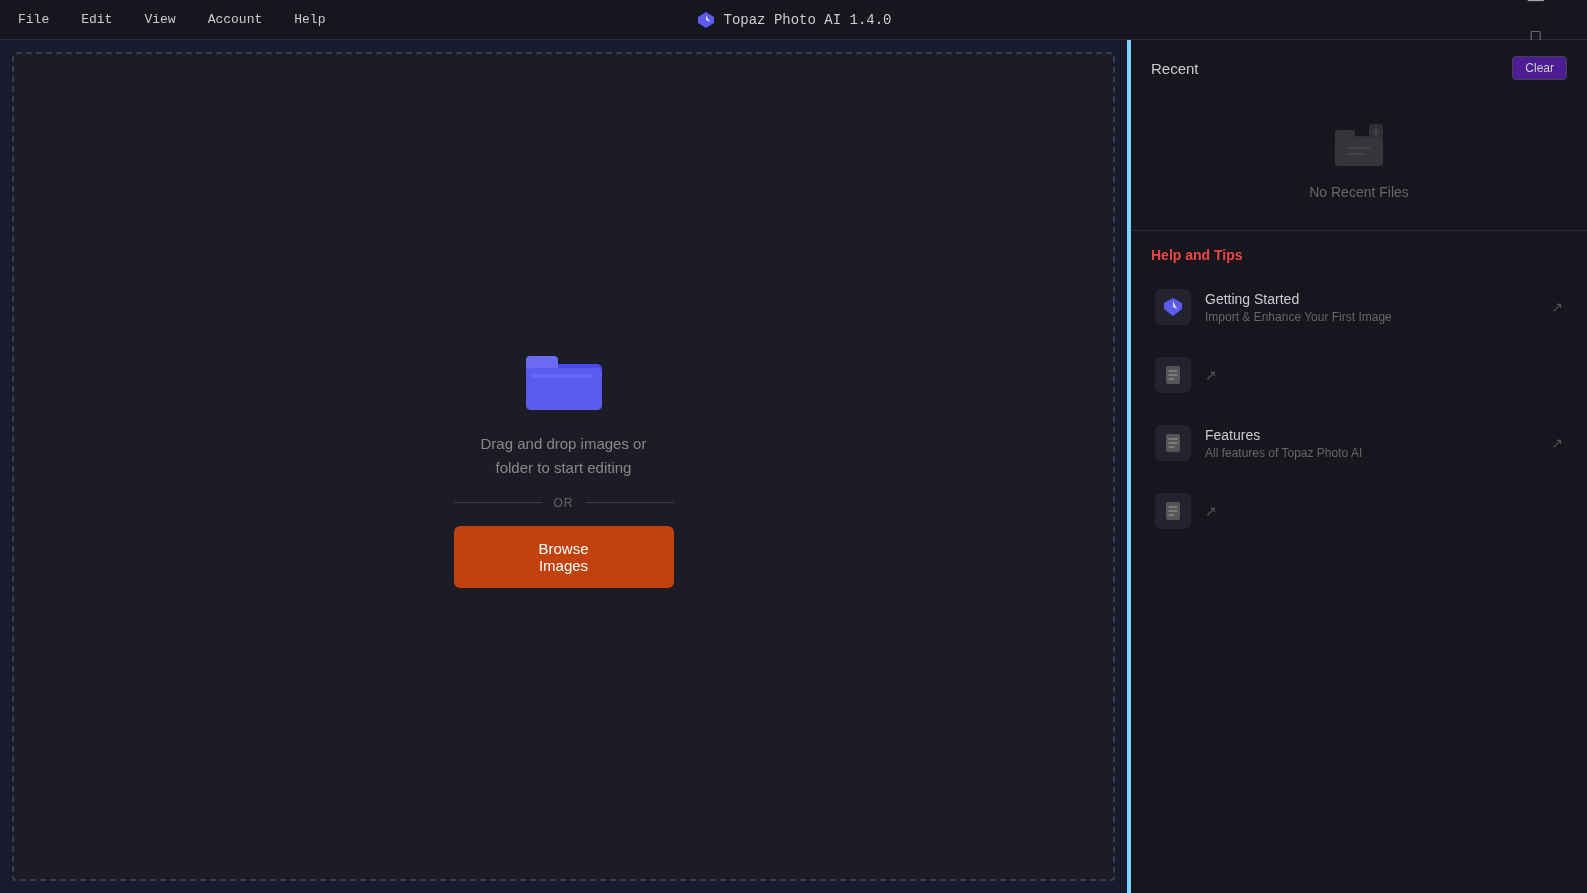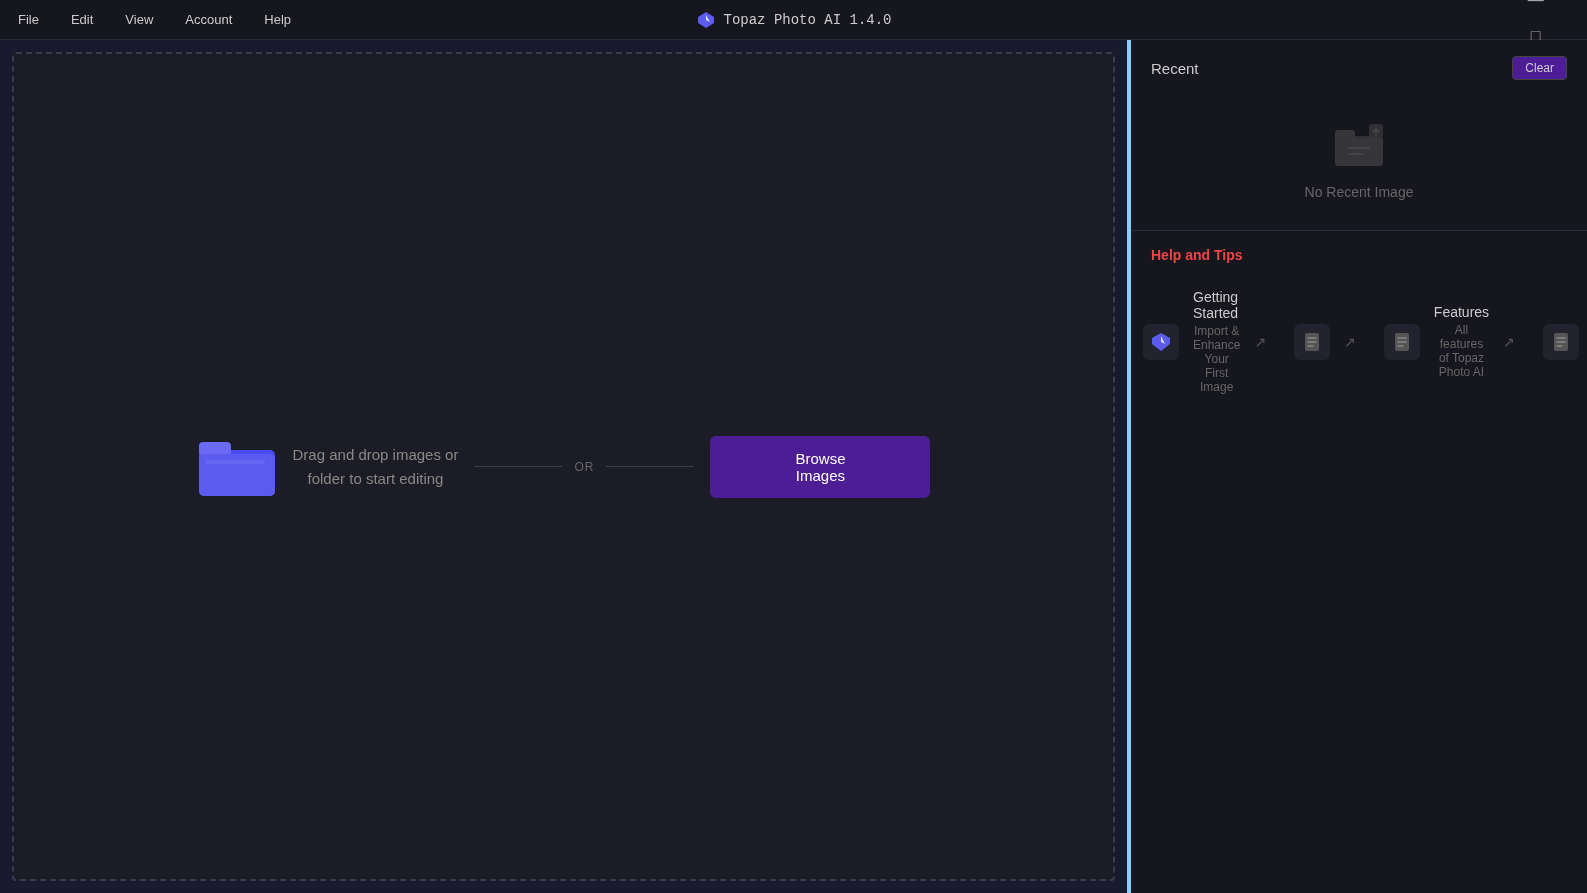--- a/index.html
+++ b/index.html
@@ -29,20 +29,21 @@
       display: flex;
       align-items: center;
       gap: 20px;
     }
     .menu-item {
       font-size: 13px;
       color: #ccc;
       cursor: pointer;
       padding: 4px 6px;
       border-radius: 3px;
+      font-family: Liberation Mono, monospace;
     }
     .titlebar-center {
       display: flex;
       align-items: center;
       gap: 8px;
       position: absolute;
       left: 50%;
       transform: translateX(-50%);
       font-family: Liberation Mono, monospace;
     }
@@ -97,20 +98,21 @@
       align-items: center;
       justify-content: center;
       position: relative;
       margin: 12px;
       border: 2px dashed #3a3a50;
       border-radius: 4px;
     }
 
     .drop-zone-content {
       display: flex;
+      flex-direction: column;
       align-items: center;
       gap: 16px;
     }
 
     
     .folder-icon-wrapper {
       width: 80px;
       height: 70px;
       position: relative;
     }
@@ -133,21 +135,21 @@
       height: 1px;
       background: #3a3a50;
     }
     .or-text {
       font-size: 12px;
       color: #666;
       letter-spacing: 1px;
     }
 
     .browse-btn {
-      background: #4c1d95;
+      background: #c2410c;
       color: #fff;
       border: none;
       padding: 14px 60px;
       font-size: 15px;
       border-radius: 6px;
       cursor: pointer;
       font-weight: 500;
       width: 220px;
     }
 
@@ -201,22 +203,22 @@
 
     .help-tips-header {
       padding: 16px 20px 12px;
       font-size: 14px;
       color: #ef4444;
       font-weight: 700;
     }
 
     .help-items {
       display: flex;
-      flex-direction: row;
-      padding: 0 0;
+      flex-direction: column;
+      padding: 0 12px;
       gap: 4px;
     }
 
     .help-item {
       display: flex;
       align-items: center;
       gap: 14px;
       padding: 14px 12px;
       border-radius: 6px;
       cursor: pointer;
@@ -239,21 +241,20 @@
     }
     .help-item-title {
       font-size: 14px;
       color: #ccc;
       font-weight: 500;
       margin-bottom: 3px;
     }
     .help-item-subtitle {
       font-size: 12px;
       color: #666;
-      text-align: center;
     }
 
     .help-item-external {
       color: #555;
       font-size: 14px;
     }
   </style>
 </head>
 <body>
 
@@ -327,21 +328,21 @@
         <rect x="2" y="8" width="20" height="10" rx="3" fill="#666"></rect>
         <rect x="2" y="16" width="48" height="28" rx="4" fill="#666"></rect>
 
         <line x1="16" y1="26" x2="36" y2="26" stroke="#888" stroke-width="2" stroke-linecap="round"></line>
         <line x1="16" y1="32" x2="30" y2="32" stroke="#888" stroke-width="2" stroke-linecap="round"></line>
 
         <rect x="36" y="2" width="14" height="14" rx="3" fill="#555"></rect>
         <polyline points="40,10 43,7 46,10" stroke="#888" stroke-width="1.5" fill="none" stroke-linecap="round"></polyline>
         <line x1="43" y1="7" x2="43" y2="14" stroke="#888" stroke-width="1.5" stroke-linecap="round"></line>
       </svg>
-      <span class="no-recent-text">No Recent Image</span>
+      <span class="no-recent-text">No Recent Files</span>
     </div>
 
     <div class="help-tips-header">Help and Tips</div>
 
     <div class="help-items">
 
       <div class="help-item">
         <div class="help-item-icon">
           <svg width="22" height="22" viewBox="0 0 22 22" fill="none">
             <polygon points="11,2 20,7 20,13 11,20 2,13 2,7" fill="#5b5bf0"></polygon>

